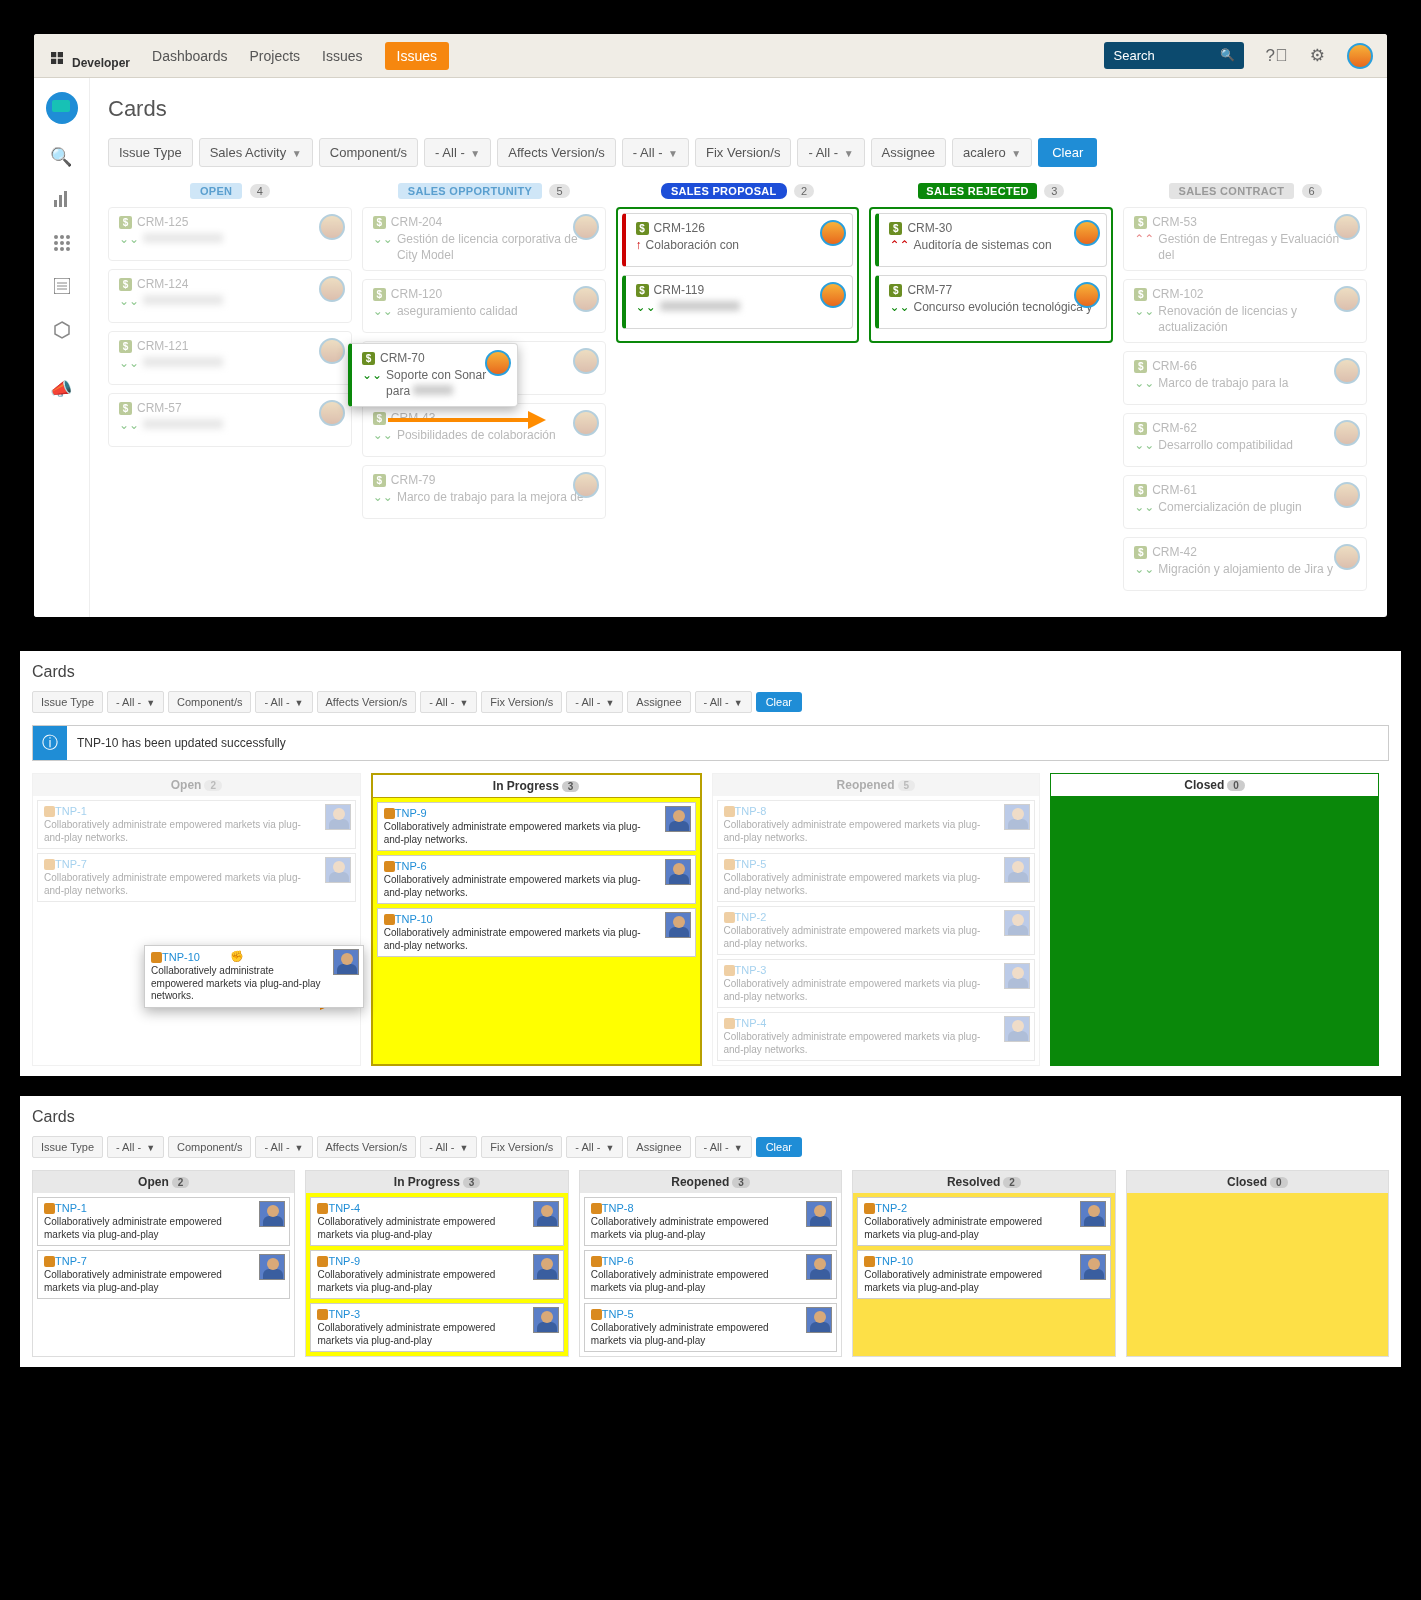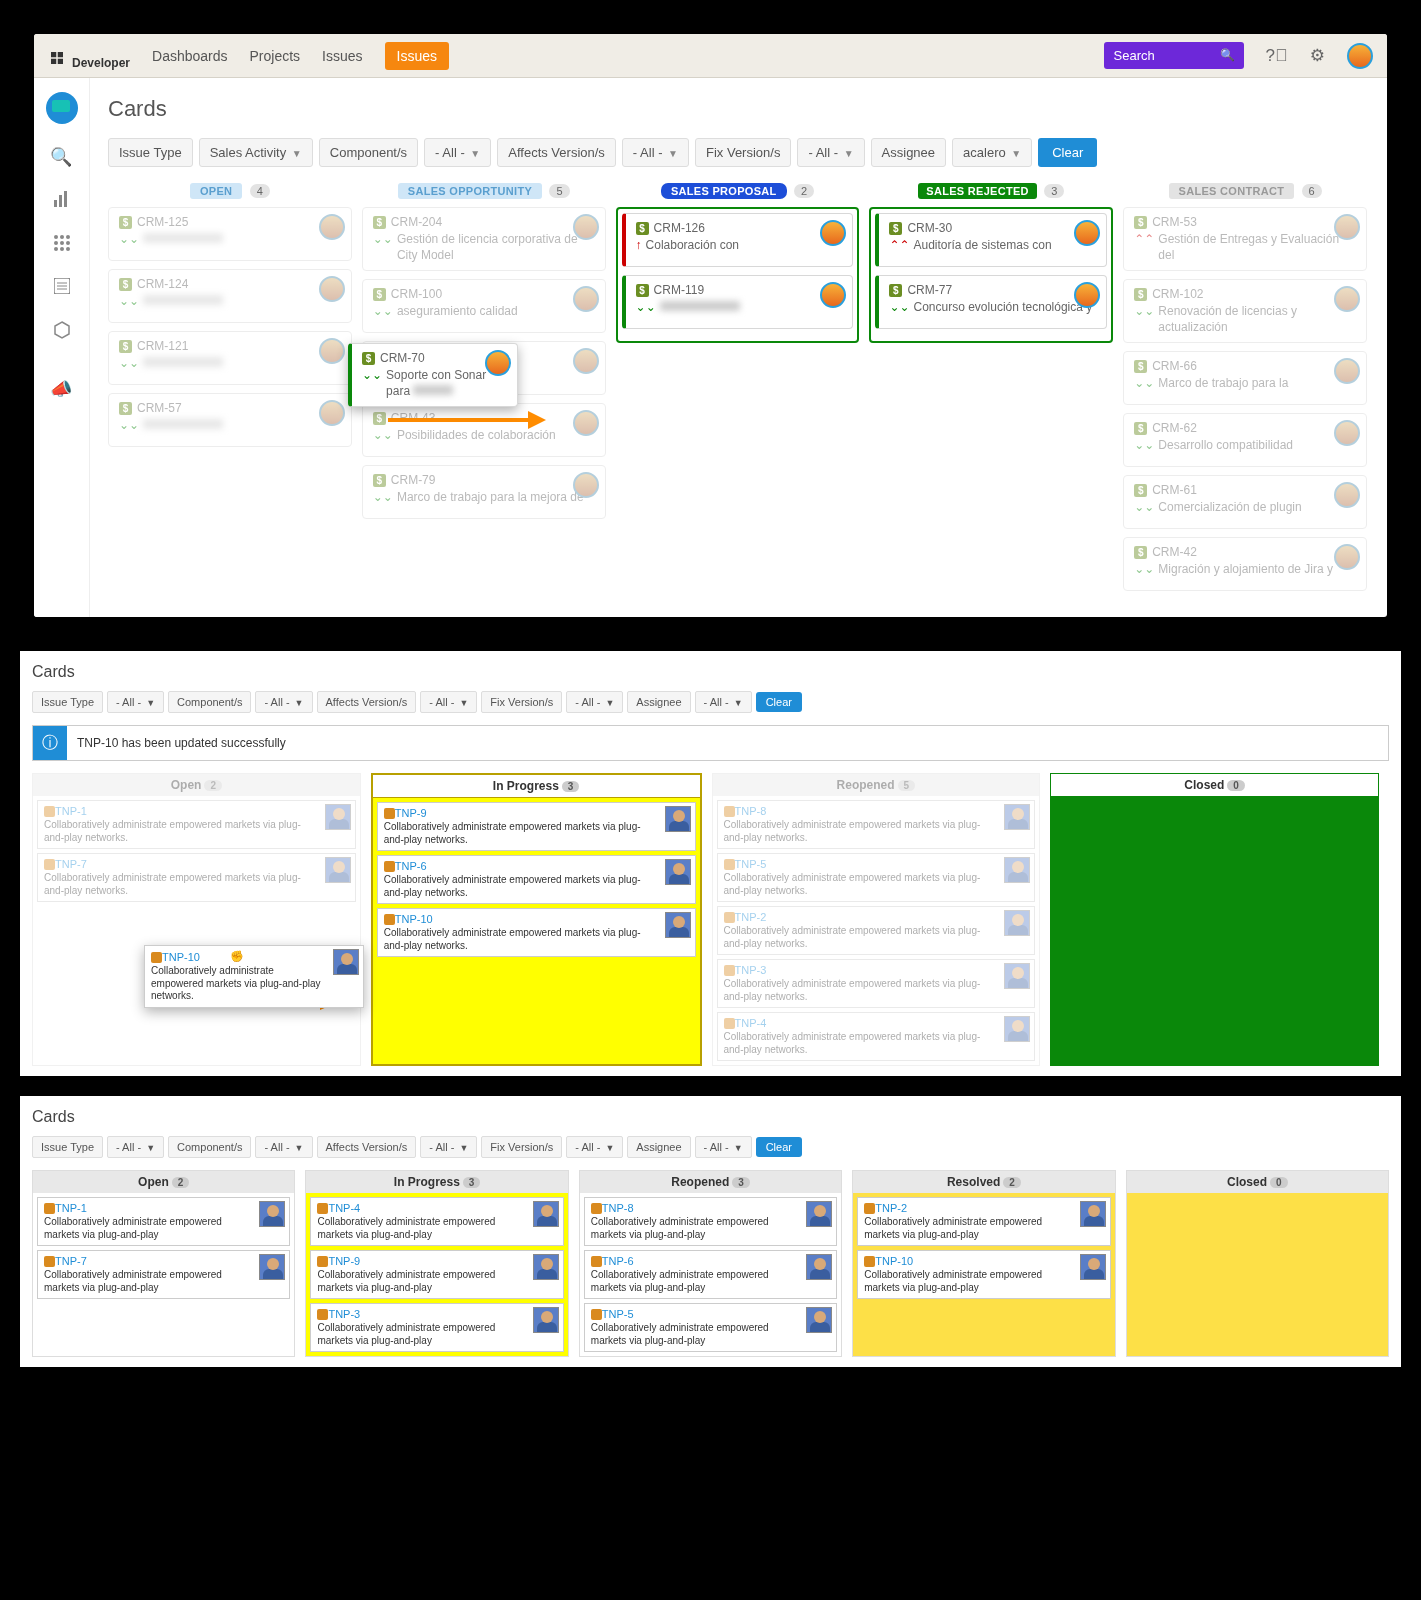--- a/index.html
+++ b/index.html
@@ -10,21 +10,21 @@
 
 .panel1-frame { background: #000; padding: 14px; border-radius: 4px; margin-bottom: 20px; }
 .panel1 { background: #fff; border-radius: 3px; overflow: hidden; }
 
 .topbar { display: flex; align-items: center; background: #f0ede6; border-bottom: 1px solid #d6d2c8; height: 44px; padding: 0 14px; gap: 22px; }
 .brand { display: flex; align-items: flex-end; gap: 6px; font-weight: bold; font-size: 12px; color: #333; margin-top: 8px; }
 .brand-icon svg { width: 18px; height: 18px; }
 .nav-link { color: #555; font-size: 14px; }
 .create-btn { background: #f6870f; color: #fff; padding: 6px 12px; border: none; border-radius: 3px; font-size: 14px; cursor: pointer; }
 .top-spacer { flex: 1; }
-.searchbox { background: #6d28d9; border: none; border-radius: 3px; padding: 6px 28px 6px 10px; color: #fff; font-size: 13px; width: 140px; position: relative; }
+.searchbox { background: #0c4a6e; border: none; border-radius: 3px; padding: 6px 28px 6px 10px; color: #fff; font-size: 13px; width: 140px; position: relative; }
 .searchbox::placeholder { color: #fff; }
 .search-wrap { position: relative; }
 .search-wrap .sicon { position: absolute; right: 8px; top: 6px; color: #fff; font-size: 12px; }
 .top-icon { color: #666; font-size: 17px; cursor: pointer; }
 .user-avatar { width: 26px; height: 26px; border-radius: 50%; background: linear-gradient(#f7b239,#e8681d); border: 2px solid #2aa0dd; }
 
 .p1-body { display: flex; }
 .lrail { width: 56px; background: #fff; border-right: 1px solid #eee; display: flex; flex-direction: column; align-items: center; gap: 22px; padding-top: 14px; }
 .rail-item { font-size: 18px; color: #888; cursor: pointer; }
 .rail-logo { width: 32px; height: 32px; border-radius: 50%; background: #1f8dd6; position: relative; }
@@ -256,21 +256,21 @@
       </div>
       <span class="av"></span>
       <div class="card-summary">
         <span class="prio down">⌄⌄</span>
         <span>Gestión de licencia corporativa de City Model</span>
       </div>
     </div>
                 <div class="card faded ">
       <div class="card-top">
         <span class="tbadge">$</span>
-        <span class="ckey">CRM-100</span>
+        <span class="ckey">CRM-120</span>
       </div>
       <span class="av"></span>
       <div class="card-summary">
         <span class="prio down">⌄⌄</span>
         <span>aseguramiento calidad</span>
       </div>
     </div>
                 <div class="card faded ">
       <div class="card-top">
         <span class="tbadge">$</span>

